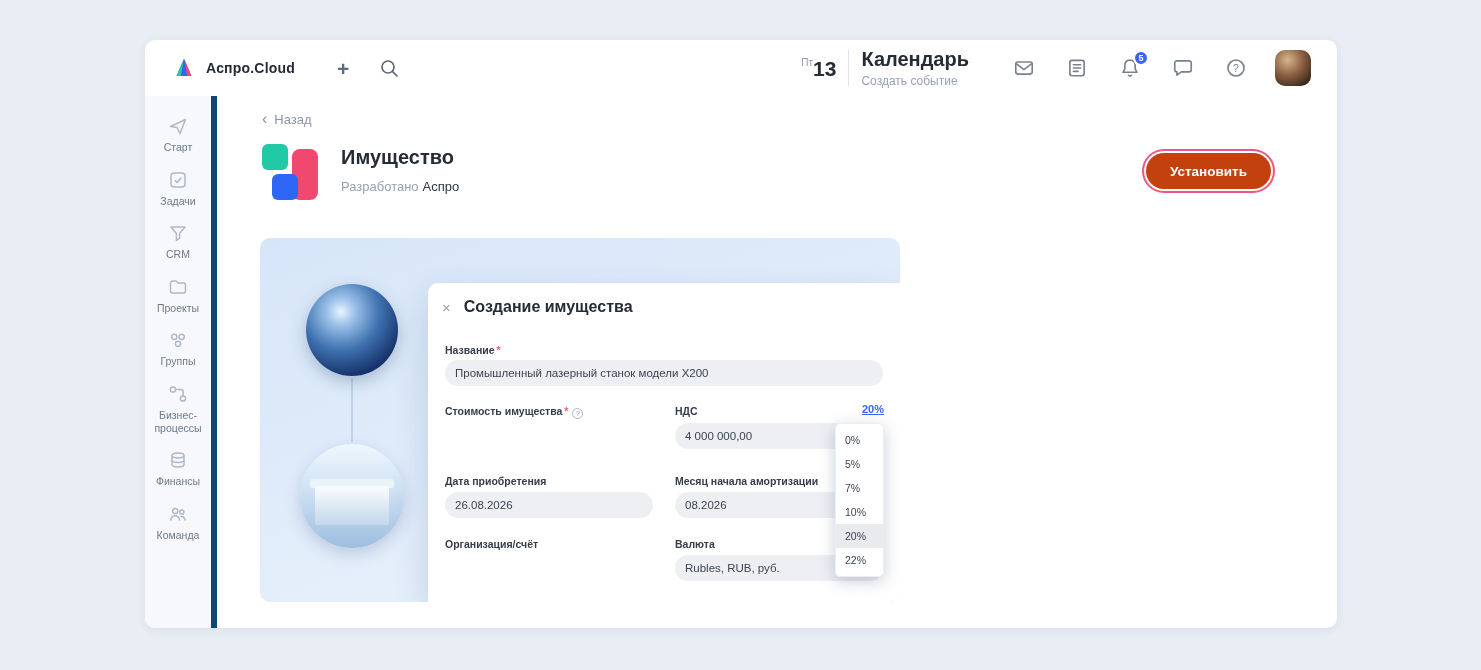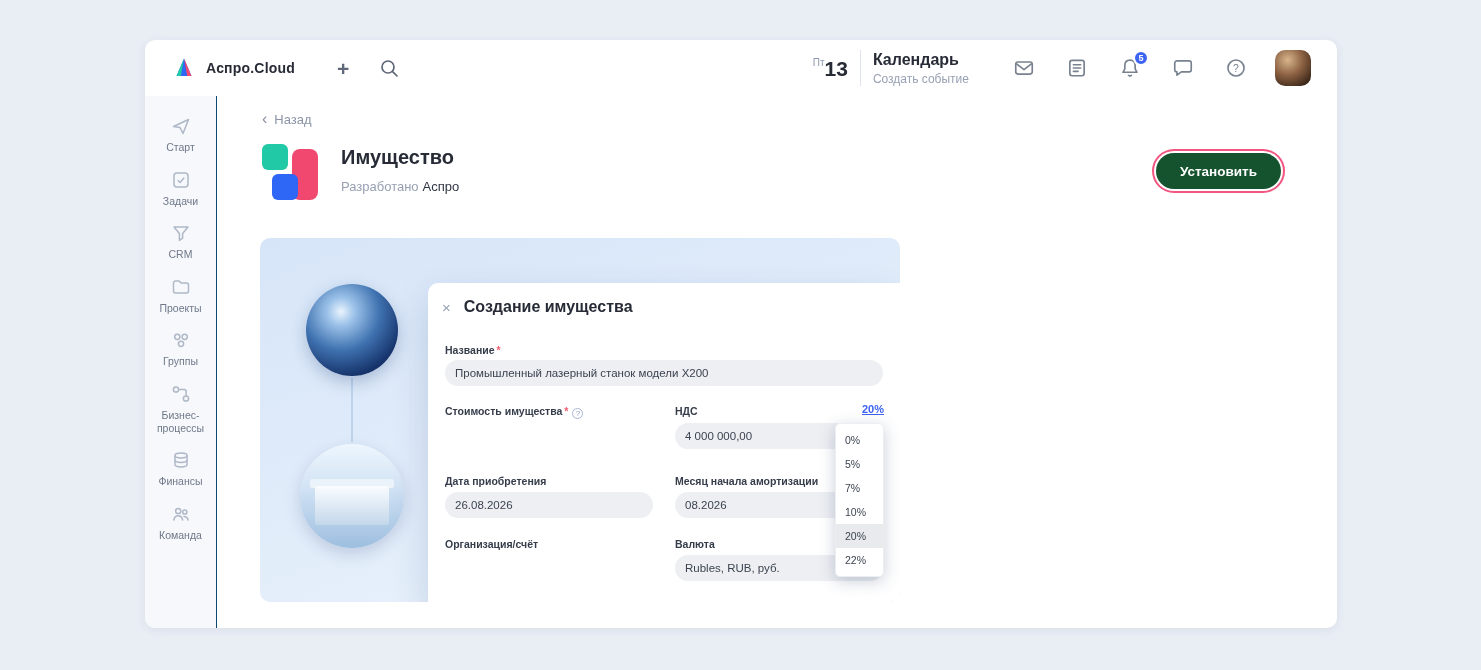--- a/index.html
+++ b/index.html
@@ -24,38 +24,38 @@
   .brand-name { font-size:14px; font-weight:bold; color:#262b36; letter-spacing:.2px; }
   .topbtn { color:#5f6878; font-size:21px; line-height:1; cursor:pointer; }
   .plus-btn { margin-left:42px; font-weight:bold; }
   .search-btn { margin-left:30px; display:flex; align-items:center; }
   .top-right { margin-left:auto; display:flex; align-items:center; }
   .datebox { display:flex; flex-direction:row; line-height:1; cursor:pointer; }
   .day-abbr { font-size:10px; color:#8d99b2; margin-bottom:2px; }
   .day-num { font-size:21px; font-weight:bold; color:#262b36; }
   .vdivider { width:1px; height:36px; background:#dfe4ec; margin:0 12px; }
   .calbox { cursor:pointer; }
-  .cal-title { font-size:16px; font-weight:bold; color:#262b36; }
+  .cal-title { font-size:20px; font-weight:bold; color:#262b36; }
   .cal-sub { font-size:12px; color:#98a1b3; margin-top:3px; }
   .icon-row { display:flex; align-items:center; gap:31px; margin-left:44px; color:#78818f; }
   .icon-row .ic { cursor:pointer; display:flex; position:relative; }
   .badge {
     position:absolute; top:-7px; right:-8px; min-width:16px; height:16px;
     background:#3d63f3; color:#fff; font-size:9px; font-weight:bold;
     border-radius:9px; display:flex; align-items:center; justify-content:center;
     border:2px solid #fff; padding:0 2px;
   }
   .avatar {
     width:36px; height:36px; border-radius:10px; margin-left:28px; cursor:pointer;
     background:radial-gradient(circle at 35% 28%, #d8b58c, #8a5f41 45%, #3a2719 85%);
   }
   
   .sidebar {
     position:absolute; left:0; top:56px; width:72px; height:532px;
-    background:#f7f8fb; border-right:1px solid #0c4a6e; border-radius:0 0 0 10px;
+    background:#f7f8fb; border-right:6px solid #0c4a6e; border-radius:0 0 0 10px;
     display:flex; flex-direction:column; align-items:center; padding-top:12px;
   }
   .side-item {
     width:100%; padding:8px 2px; display:flex; flex-direction:column;
     align-items:center; gap:5px; cursor:pointer;
   }
   .side-item .s-icon { color:#aeb8c7; display:flex; }
   .side-label { font-size:10.5px; color:#6e7889; text-align:center; line-height:1.2; width:66px; }
   
   .back {
@@ -65,22 +65,22 @@
   .back-chev { font-size:16px; line-height:1; margin-top:-1px; }
   .app-icon { position:absolute; left:117px; top:104px; width:58px; height:58px; }
   .blk { position:absolute; border-radius:6px; }
   .blk-teal { left:0; top:0; width:26px; height:26px; background:#21c9a7; }
   .blk-pink { left:30px; top:5px; width:26px; height:51px; background:#f0486f; border-radius:8px; }
   .blk-blue { left:10px; top:30px; width:26px; height:26px; background:#2e66f5; }
   .page-title { position:absolute; left:196px; top:106px; font-size:20px; font-weight:bold; color:#262b36; }
   .page-sub { position:absolute; left:196px; top:139px; font-size:13px; color:#98a1b3; }
   .page-sub .dev { color:#2e3543; margin-left:4px; }
   .install-btn {
-    position:absolute; right:56px; top:113px; height:36px; padding:0 24px;
-    background:#14532d; color:#fff; font-size:13.5px; font-weight:bold;
+    position:absolute; right:66px; top:113px; height:36px; padding:0 24px;
+    background:#c2410c; color:#fff; font-size:13.5px; font-weight:bold;
     border:none; border-radius:18px; cursor:pointer;
     box-shadow:0 0 0 2px #ffffff, 0 0 0 4px #f2557f;
     font-family:"Liberation Sans", sans-serif;
   }
   
   .banner {
     position:absolute; left:115px; top:198px; width:640px; height:364px;
     border-radius:10px; overflow:hidden;
     background:linear-gradient(160deg,#d6e5f8 0%,#e2edfa 55%,#eef5fd 100%);
   }

